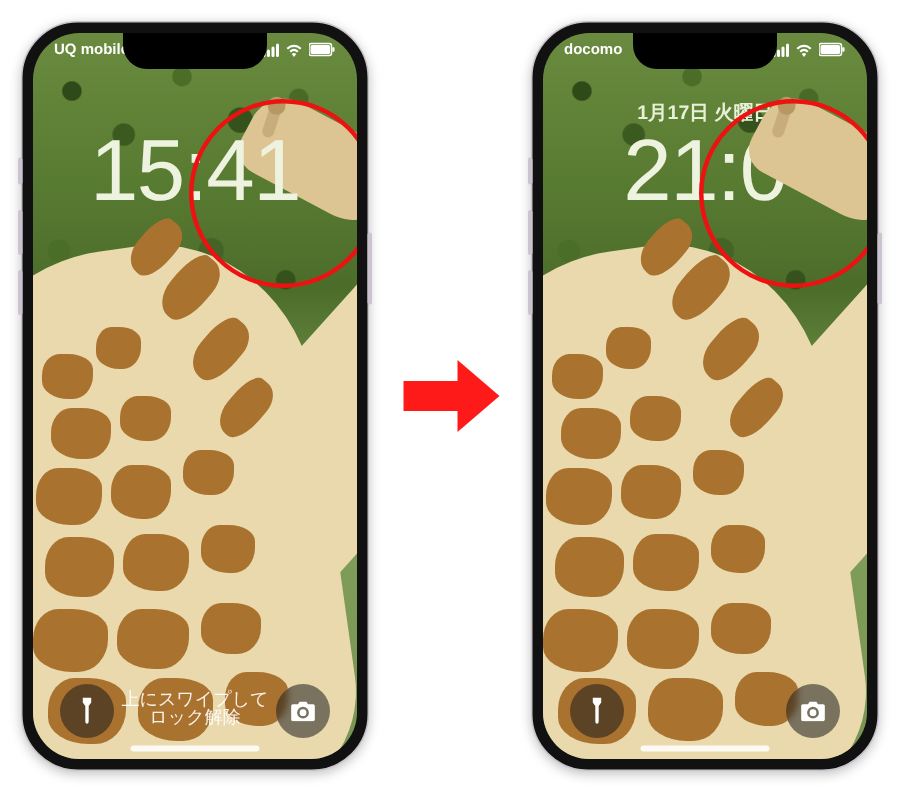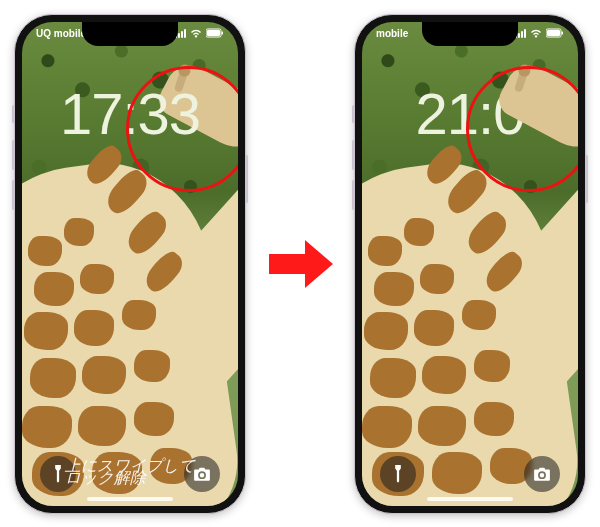--- a/index.html
+++ b/index.html
@@ -157,25 +157,24 @@
   .circle-btn {
     width:36px; height:36px;
     border-radius:50%;
     background:rgba(30,30,30,.55);
     backdrop-filter: blur(2px);
     display:flex; align-items:center; justify-content:center;
     color:#fff;
   }
   .swipe-hint {
     position:absolute; left:50%; bottom:22px; transform:translateX(-50%);
-    font-size:16px; line-height:12px; 
+    font-size:12px; line-height:12px; text-align:center;
     color:rgba(255,255,255,.9);
     z-index:50;
     white-space:pre;
-    font-style:italic;
   }
   .home-ind {
     position:absolute; bottom:5px; left:50%; transform:translateX(-50%);
     width:86px; height:4px; border-radius:2px;
     background:rgba(255,255,255,.85);
     z-index:50;
   }
 
   .highlight-circle {
     position:absolute;
@@ -255,21 +254,21 @@
               <path d="M12 20l-3-4c1-1 2-1.5 3-1.5s2 .5 3 1.5l-3 4zm-6-8c2-2 4-3 6-3s4 1 6 3l-2 2c-1-1-2.5-2-4-2s-3 1-4 2l-2-2zm-4-4c3-3 6.5-4.5 10-4.5S19 5 22 8l-2 2c-2.5-2.5-5-3.5-8-3.5S6.5 7.5 4 10l-2-2z"></path>
             </svg>
           <svg width="18" height="10" viewBox="0 0 36 20">
               <rect x="0" y="2" width="30" height="16" rx="3" fill="none" stroke="#fff" stroke-width="2"></rect>
               <rect x="2" y="4" width="26" height="12" rx="2" fill="#fff"></rect>
               <rect x="31" y="7" width="3" height="6" rx="1" fill="#fff"></rect>
             </svg>
         </div>
       </div>
 
-      <div class="lock-time">17:33</div>
+      <div class="lock-time">15:41</div>
 
       <div class="bottom-bar">
         <div class="circle-btn">
           <svg width="14" height="18" viewBox="0 0 24 32" fill="#fff">
               <path d="M7 0h10v6l-3 4v18c0 2-1 3-2 3s-2-1-2-3V10L7 6V0zm3 14h4v4h-4z"></path>
             </svg>
         </div>
         <div class="circle-btn">
           <svg width="18" height="14" viewBox="0 0 32 24" fill="#fff">
               <path d="M4 4h6l2-3h8l2 3h6c1 0 2 1 2 2v16c0 1-1 2-2 2H4c-1 0-2-1-2-2V6c0-1 1-2 2-2zm12 3a7 7 0 100 14 7 7 0 000-14zm0 3a4 4 0 110 8 4 4 0 010-8z"></path>
@@ -318,39 +317,40 @@
         <div style="left:70px; bottom:12px;  width:50px; height:42px;"></div>
         <div style="left:128px;bottom:22px;  width:42px; height:36px;"></div>
         <div style="left:92px; bottom:290px; width:26px; height:48px; transform:rotate(40deg);"></div>
         <div style="left:112px;bottom:250px; width:26px; height:46px; transform:rotate(40deg);"></div>
         <div style="left:130px;bottom:212px; width:24px; height:44px; transform:rotate(40deg);"></div>
         <div style="left:70px; bottom:320px; width:24px; height:42px; transform:rotate(40deg);"></div>
       </div>
 
       <div class="notch"></div>
       <div class="statusbar">
-        <span>mobile</span>
+        <span>docomo</span>
         <div class="status-right">
           <div class="sig-bars">
               <span></span>
               <span></span>
               <span></span>
               <span></span>
             </div>
           <svg width="12" height="10" viewBox="0 0 24 20" fill="#fff">
               <path d="M12 20l-3-4c1-1 2-1.5 3-1.5s2 .5 3 1.5l-3 4zm-6-8c2-2 4-3 6-3s4 1 6 3l-2 2c-1-1-2.5-2-4-2s-3 1-4 2l-2-2zm-4-4c3-3 6.5-4.5 10-4.5S19 5 22 8l-2 2c-2.5-2.5-5-3.5-8-3.5S6.5 7.5 4 10l-2-2z"></path>
             </svg>
           <svg width="18" height="10" viewBox="0 0 36 20">
               <rect x="0" y="2" width="30" height="16" rx="3" fill="none" stroke="#fff" stroke-width="2"></rect>
               <rect x="2" y="4" width="26" height="12" rx="2" fill="#fff"></rect>
               <rect x="31" y="7" width="3" height="6" rx="1" fill="#fff"></rect>
             </svg>
         </div>
       </div>
 
+      <div class="lock-date">1月17日 火曜日</div>
       <div class="lock-time">21:0</div>
 
       <div class="bottom-bar">
         <div class="circle-btn">
           <svg width="14" height="18" viewBox="0 0 24 32" fill="#fff">
               <path d="M7 0h10v6l-3 4v18c0 2-1 3-2 3s-2-1-2-3V10L7 6V0zm3 14h4v4h-4z"></path>
             </svg>
         </div>
         <div class="circle-btn">
           <svg width="18" height="14" viewBox="0 0 32 24" fill="#fff">

